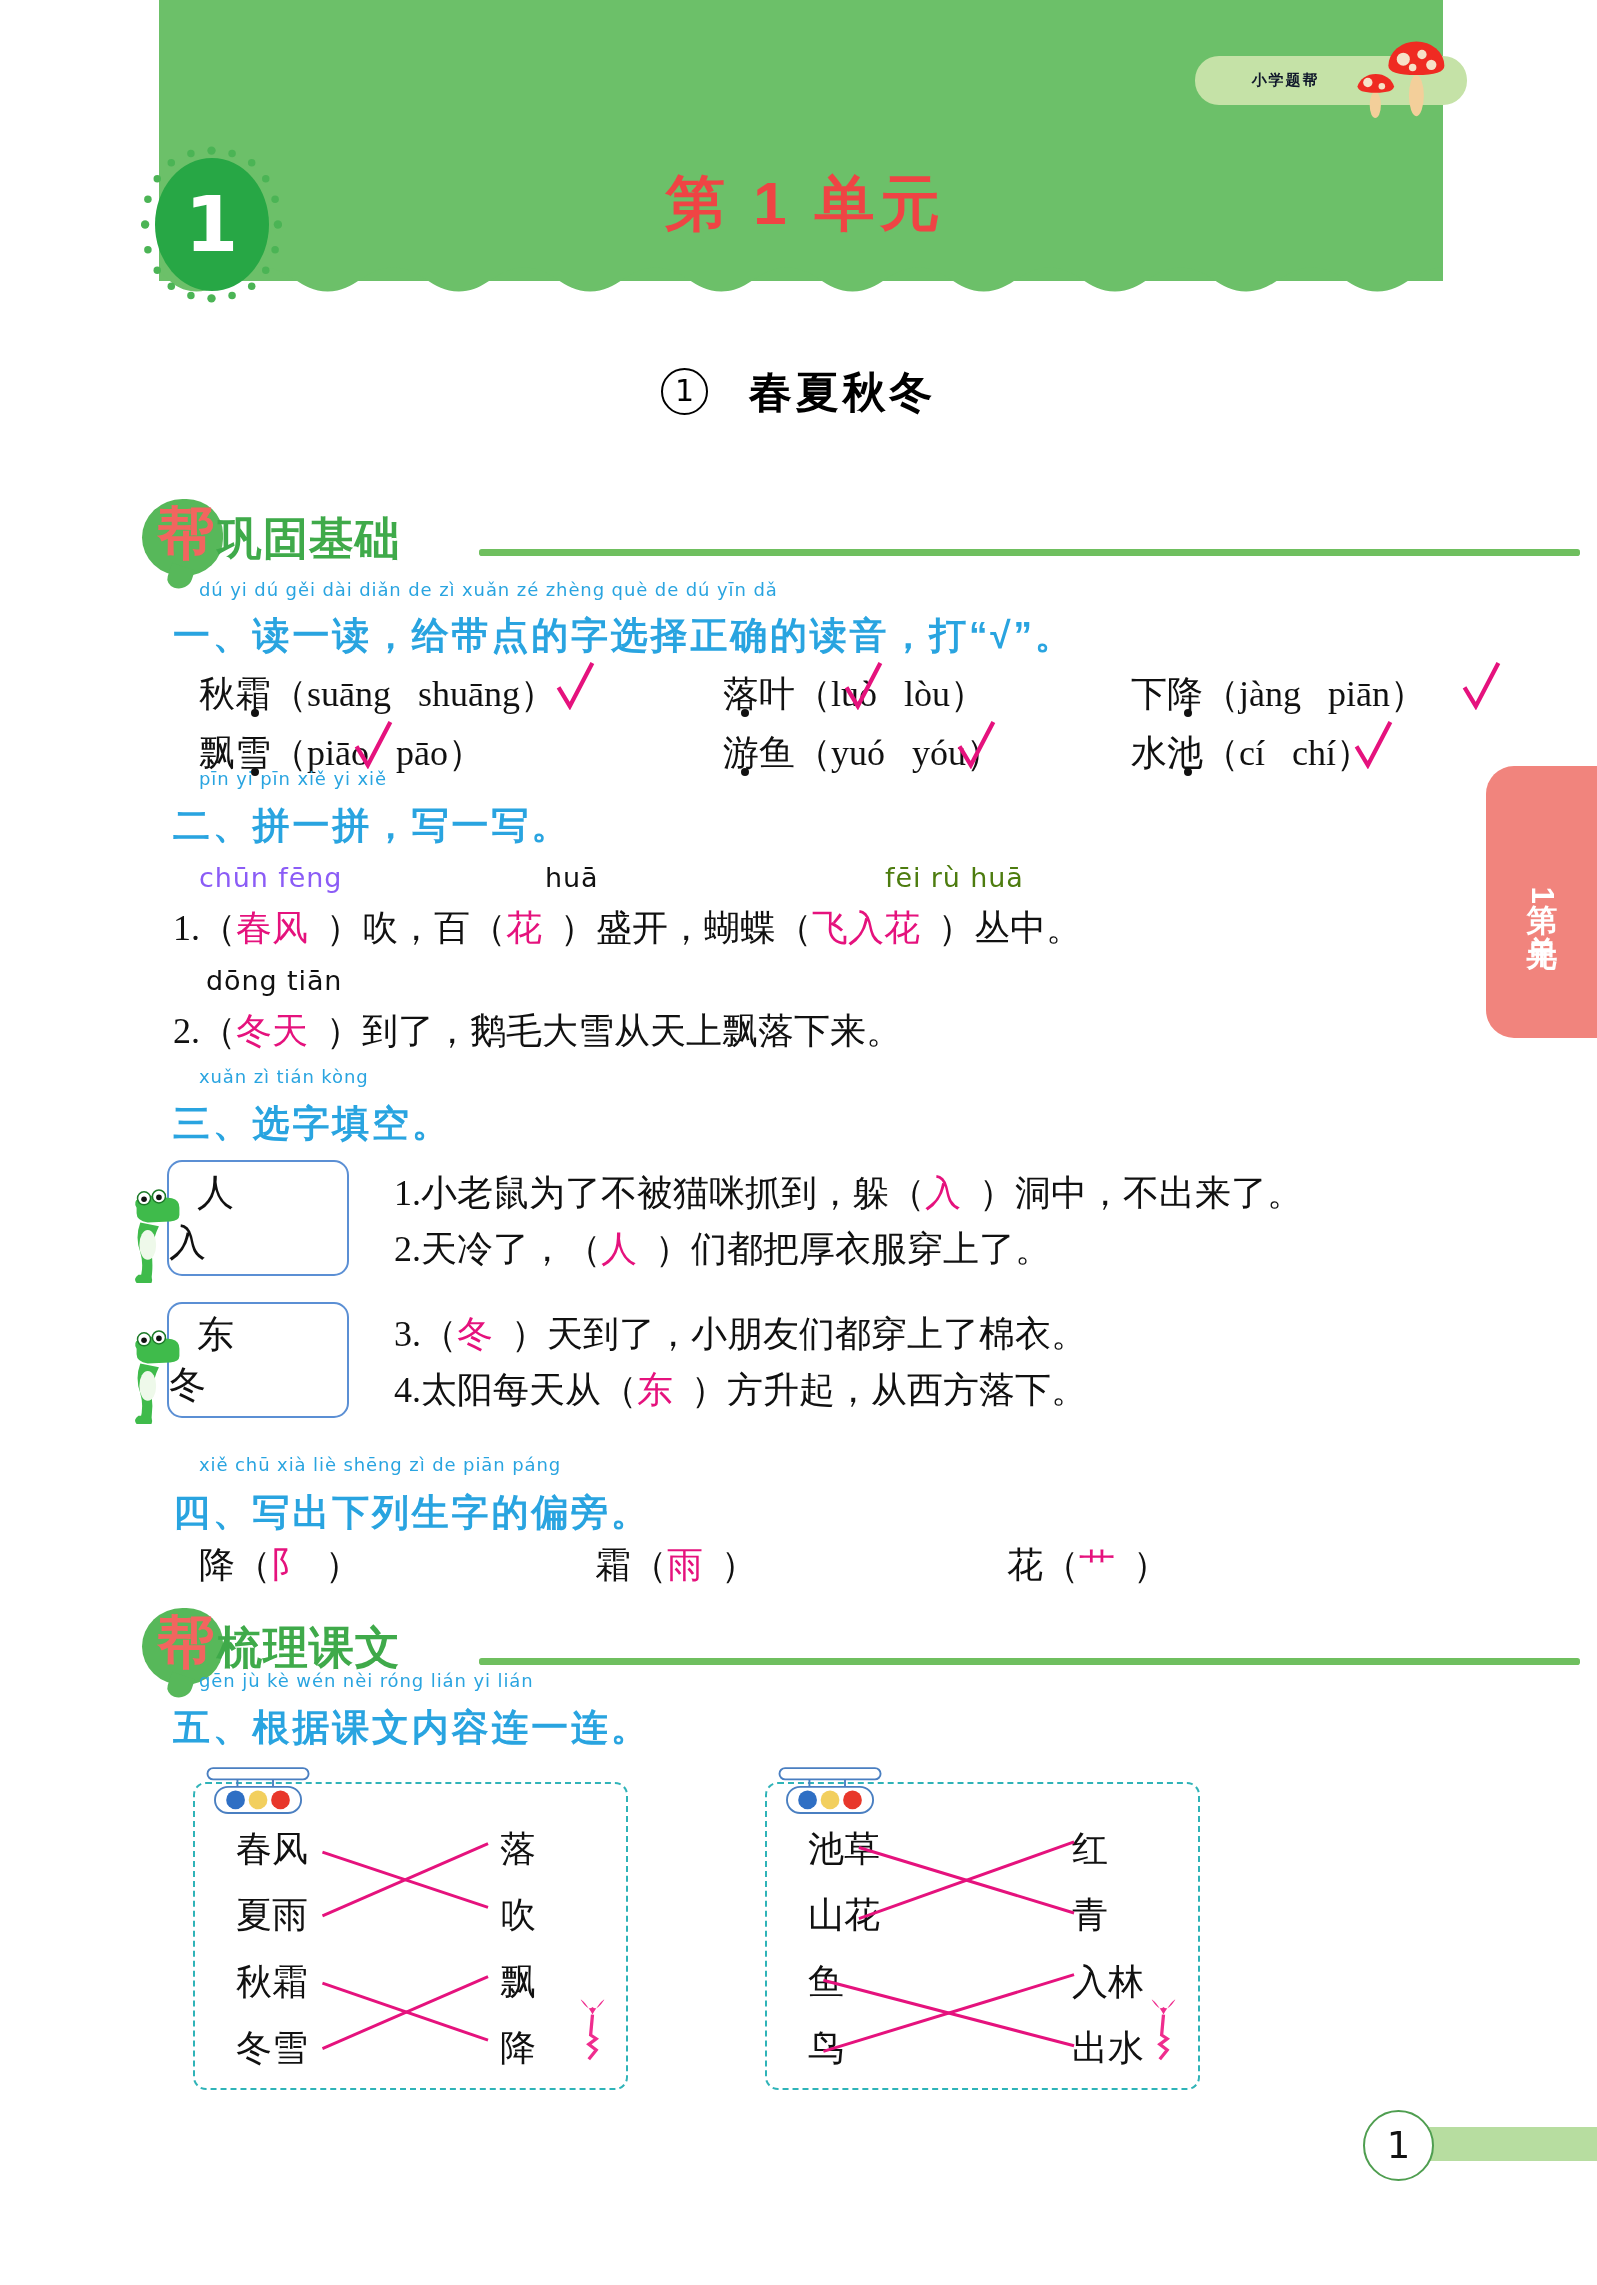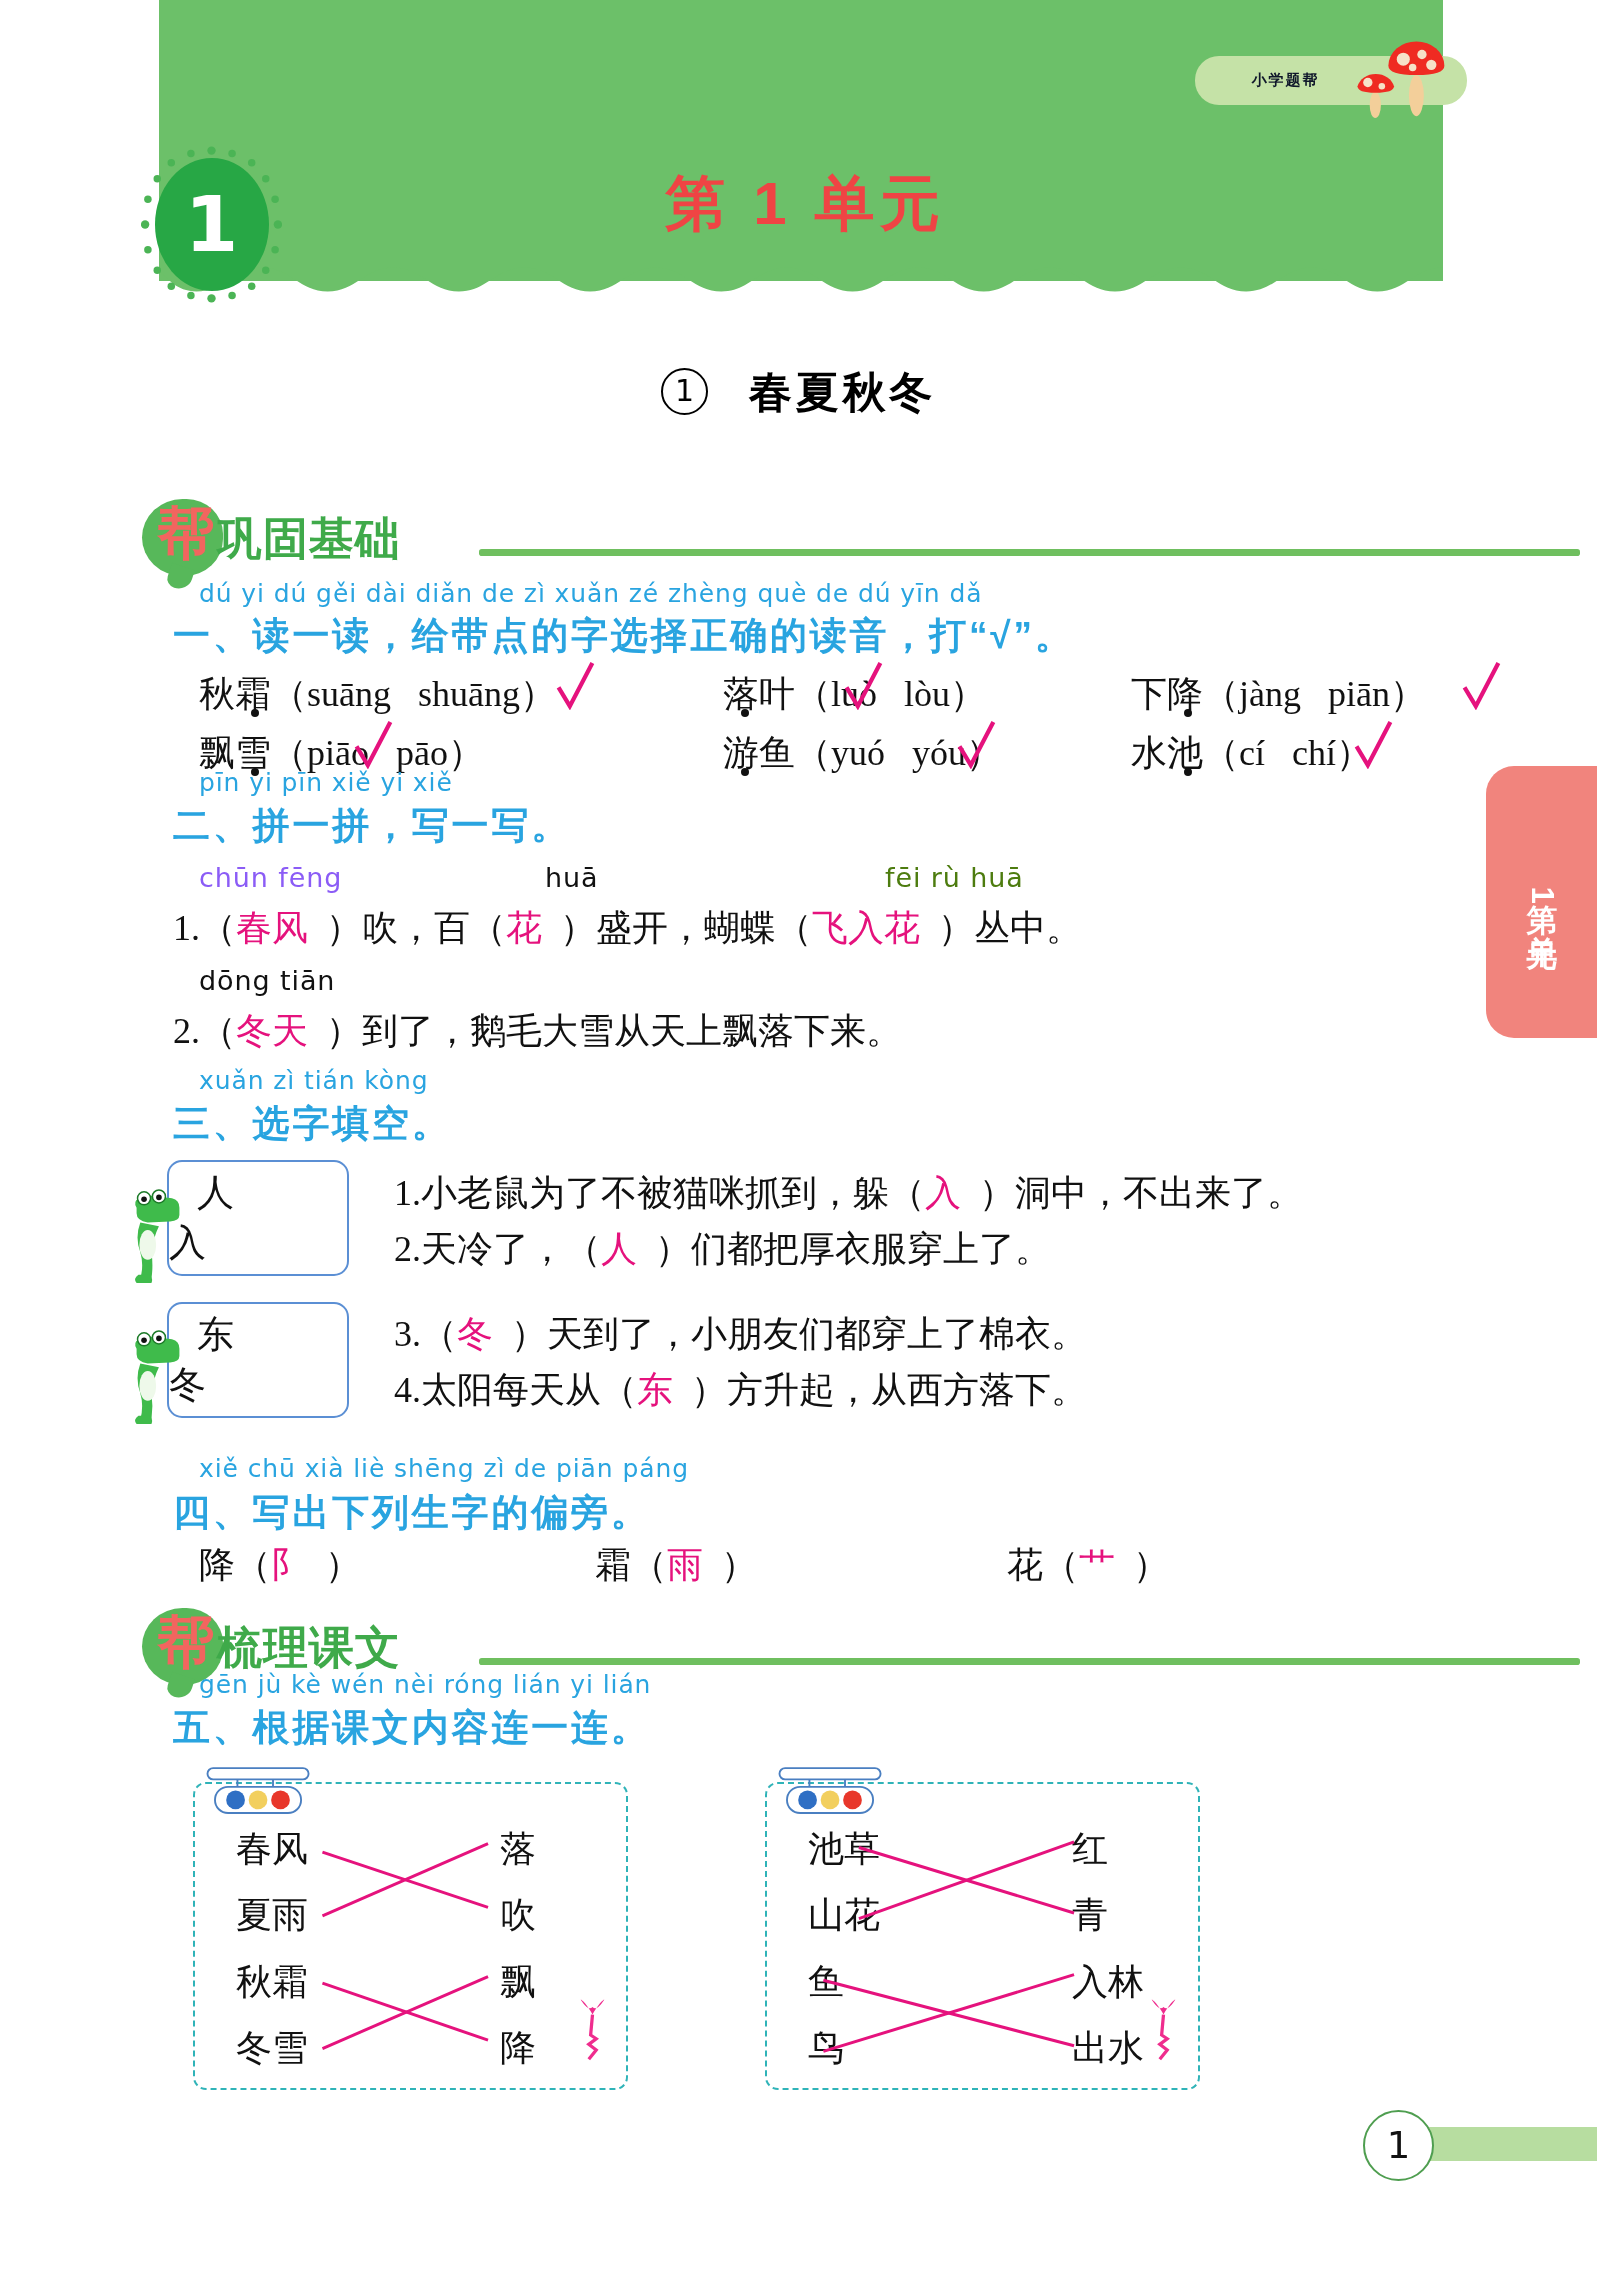--- a/index.html
+++ b/index.html
@@ -91,21 +91,21 @@
   }
   .sec-head .words{
     position:absolute;left:75px;top:17px;font-size:45px;font-weight:bold;
     color:#3faa4a;letter-spacing:0.9px;line-height:1.2;
   }
   .sec-head .rule{
     position:absolute;top:54px;height:6.6px;background:#6fbf5f;border-radius:2.8px;
   }
   
   .pinyin{
-    position:absolute;color:#29a4e0;font-size:25px;letter-spacing:0.9px;
+    position:absolute;color:#29a4e0;font-size:18px;letter-spacing:0.9px;
     white-space:nowrap;font-family:"DejaVu Sans",sans-serif;
   }
   .q-title{
     position:absolute;color:#29a4e0;font-size:37px;font-weight:bold;
     letter-spacing:2.8px;white-space:nowrap;text-align:right;
   }
   .body-line{
     position:absolute;color:#111;font-size:36px;white-space:nowrap;
     font-family:"Liberation Serif","DejaVu Serif",serif;
   }
@@ -287,21 +287,21 @@
 <div class="q-title" style="left:173px;top:801px;">二、拼一拼，写一写。</div>
 
 <div class="pinyin" style="left:199px;top:862px;color:#8b5cf6;font-size:27px;">chūn fēng</div>
 <div class="pinyin" style="left:545px;top:862px;color:#111;font-size:27px;">huā</div>
 <div class="pinyin" style="left:885px;top:862px;color:#4d7c0f;font-size:27px;">fēi rù huā</div>
 
 <div class="body-line" style="left:173px;top:904px;">
   <span>1.</span><span>（</span><span class="ans">春风</span><span>&nbsp;&nbsp;）</span><span>吹，百</span><span>（</span><span class="ans">花</span><span>&nbsp;&nbsp;）</span><span>盛开，蝴蝶</span><span>（</span><span class="ans">飞入花</span><span>&nbsp;&nbsp;）</span><span>丛中。</span>
 </div>
 
-<div class="pinyin" style="left:199px;top:965px;color:#111;font-size:27px;">dōng tiān</div>
+<div class="pinyin" style="left:206px;top:965px;color:#111;font-size:27px;">dōng tiān</div>
 <div class="body-line" style="left:173px;top:1007px;">
   <span>2.</span><span>（</span><span class="ans">冬天</span><span>&nbsp;&nbsp;）</span><span>到了，鹅毛大雪从天上飘落下来。</span>
 </div>
 
 <div class="pinyin" style="left:199px;top:1066px;">xuǎn  zì  tián kòng</div>
 <div class="q-title" style="left:173px;top:1099px;">三、选字填空。</div>
 
 <div class="word-box" style="left:167px;top:1160px;width:178px;height:112px;">人  入</div>
 <svg class="croc" style="left:131px;top:1185px;width:54px;height:103px;" viewBox="0 0 58 110">
   <path d="M6,24 Q2,18 8,14 Q18,10 30,12 L44,14 Q52,16 52,24 L52,32 Q52,38 42,39 L18,40 Q6,38 6,30 Z" fill="#3fbb4b"></path>

